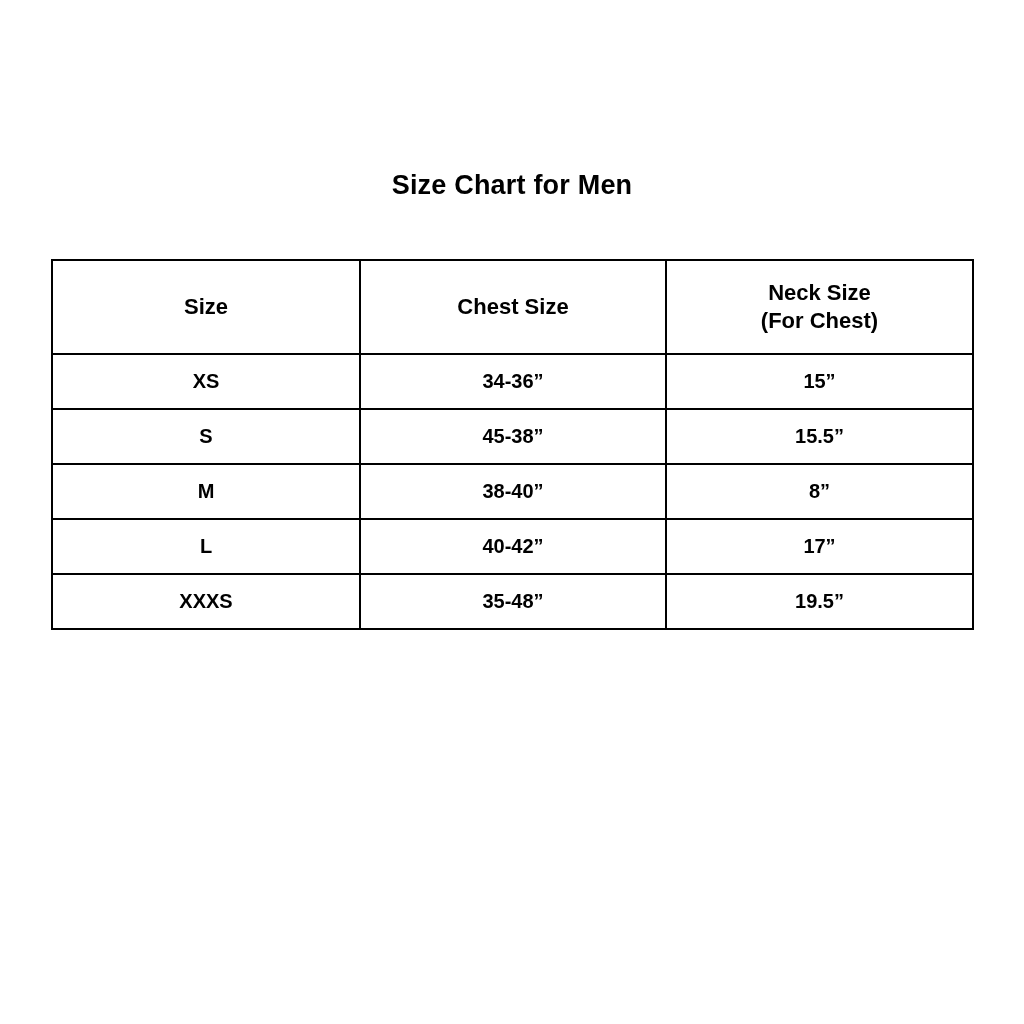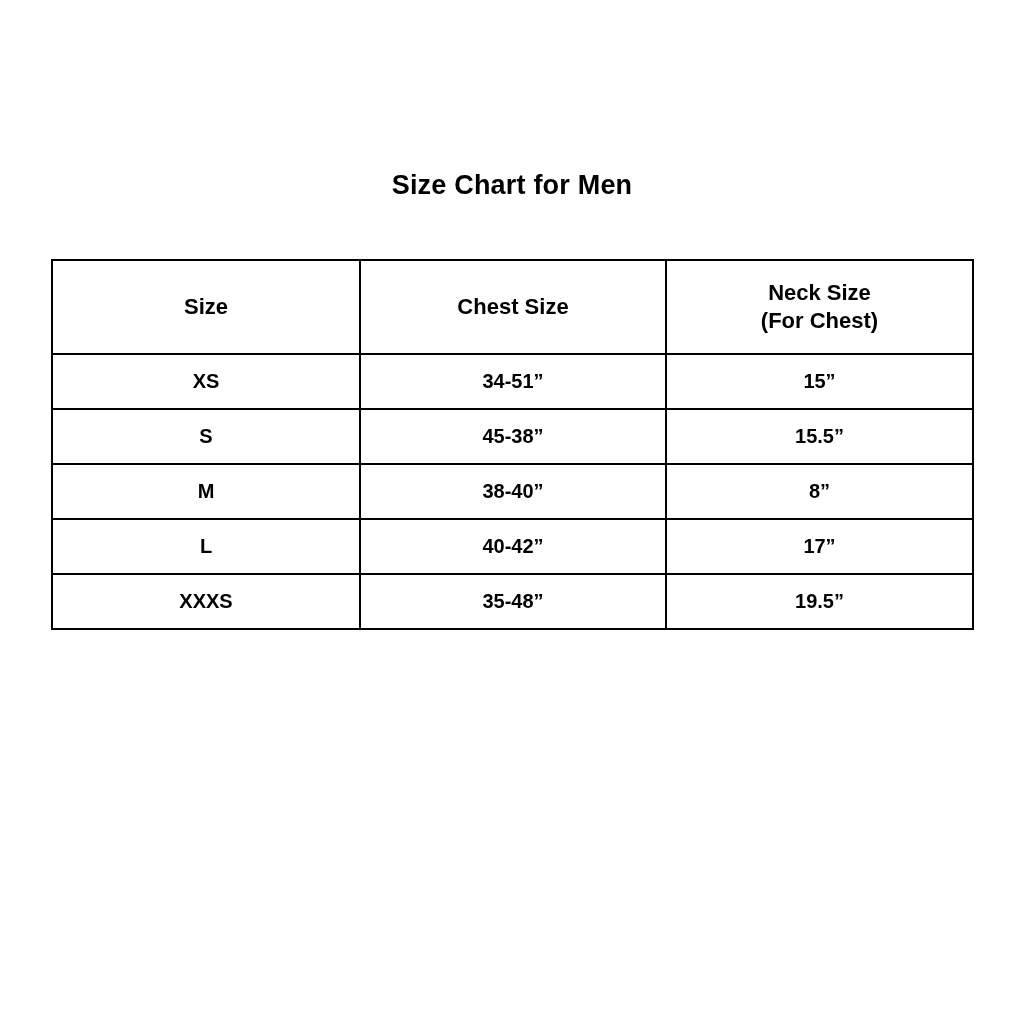--- a/index.html
+++ b/index.html
@@ -96,21 +96,21 @@
         </th>
         <th>
           <span>Neck Size</span>
           <span class="sub">(For Chest)</span>
         </th>
       </tr>
     </thead>
     <tbody>
       <tr>
         <td class="size-cell">XS</td>
-        <td>34-51”</td>
+        <td>34-36”</td>
         <td>15”</td>
       </tr>
       <tr>
         <td class="size-cell">S</td>
         <td>45-38”</td>
         <td>15.5”</td>
       </tr>
       <tr>
         <td class="size-cell">M</td>
         <td>38-40”</td>

